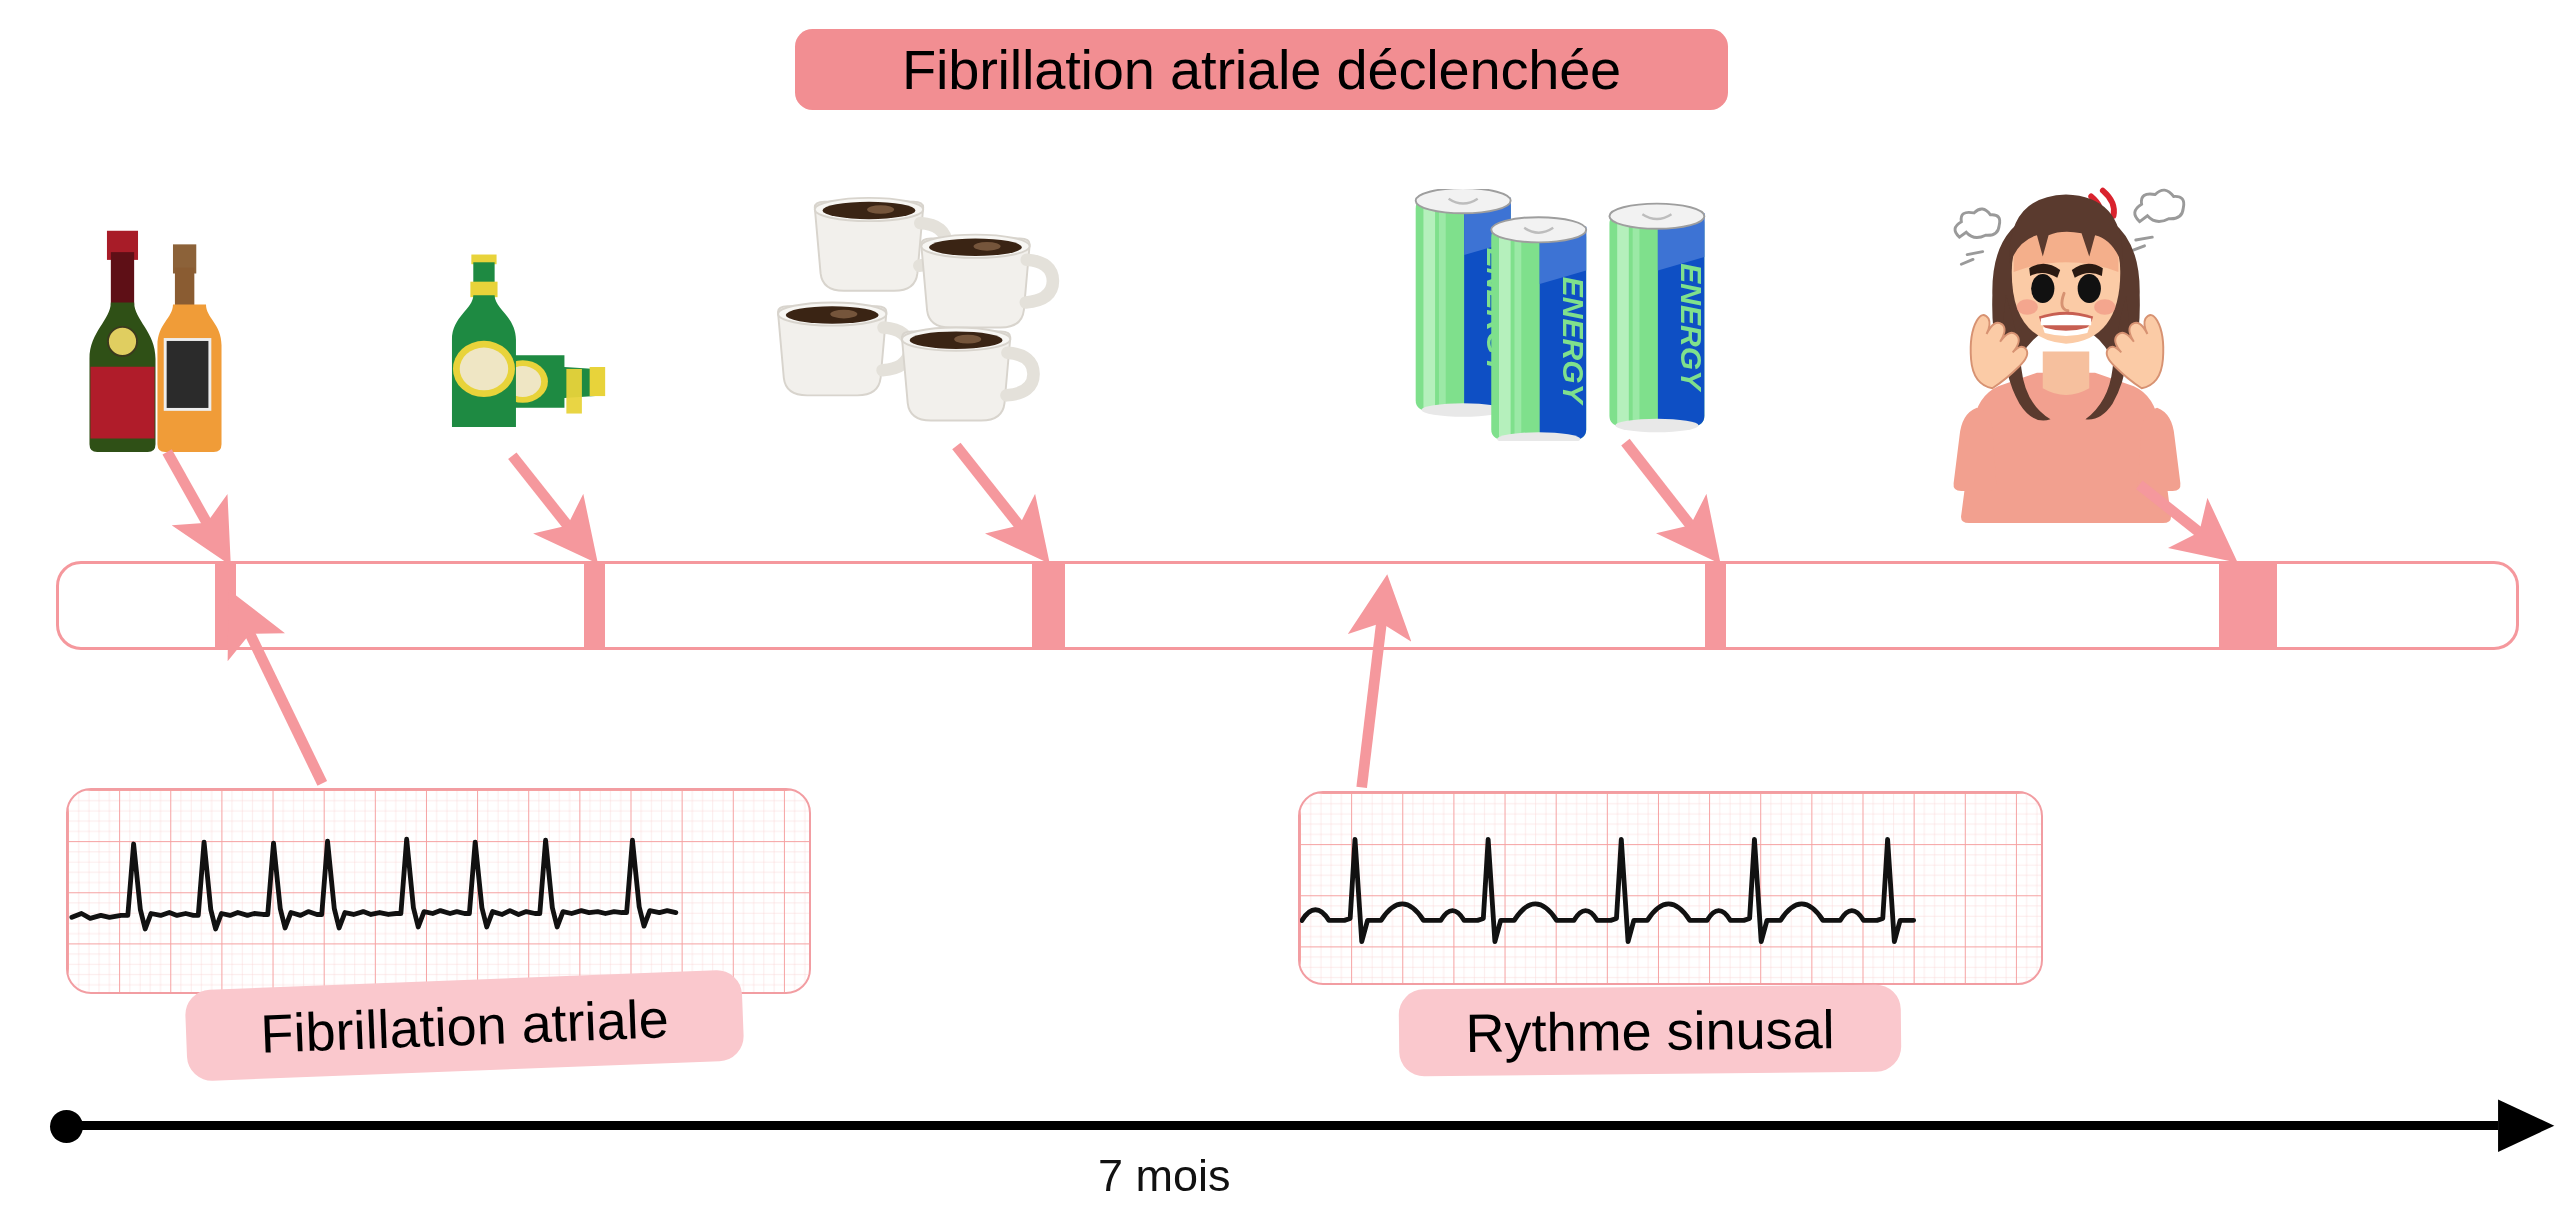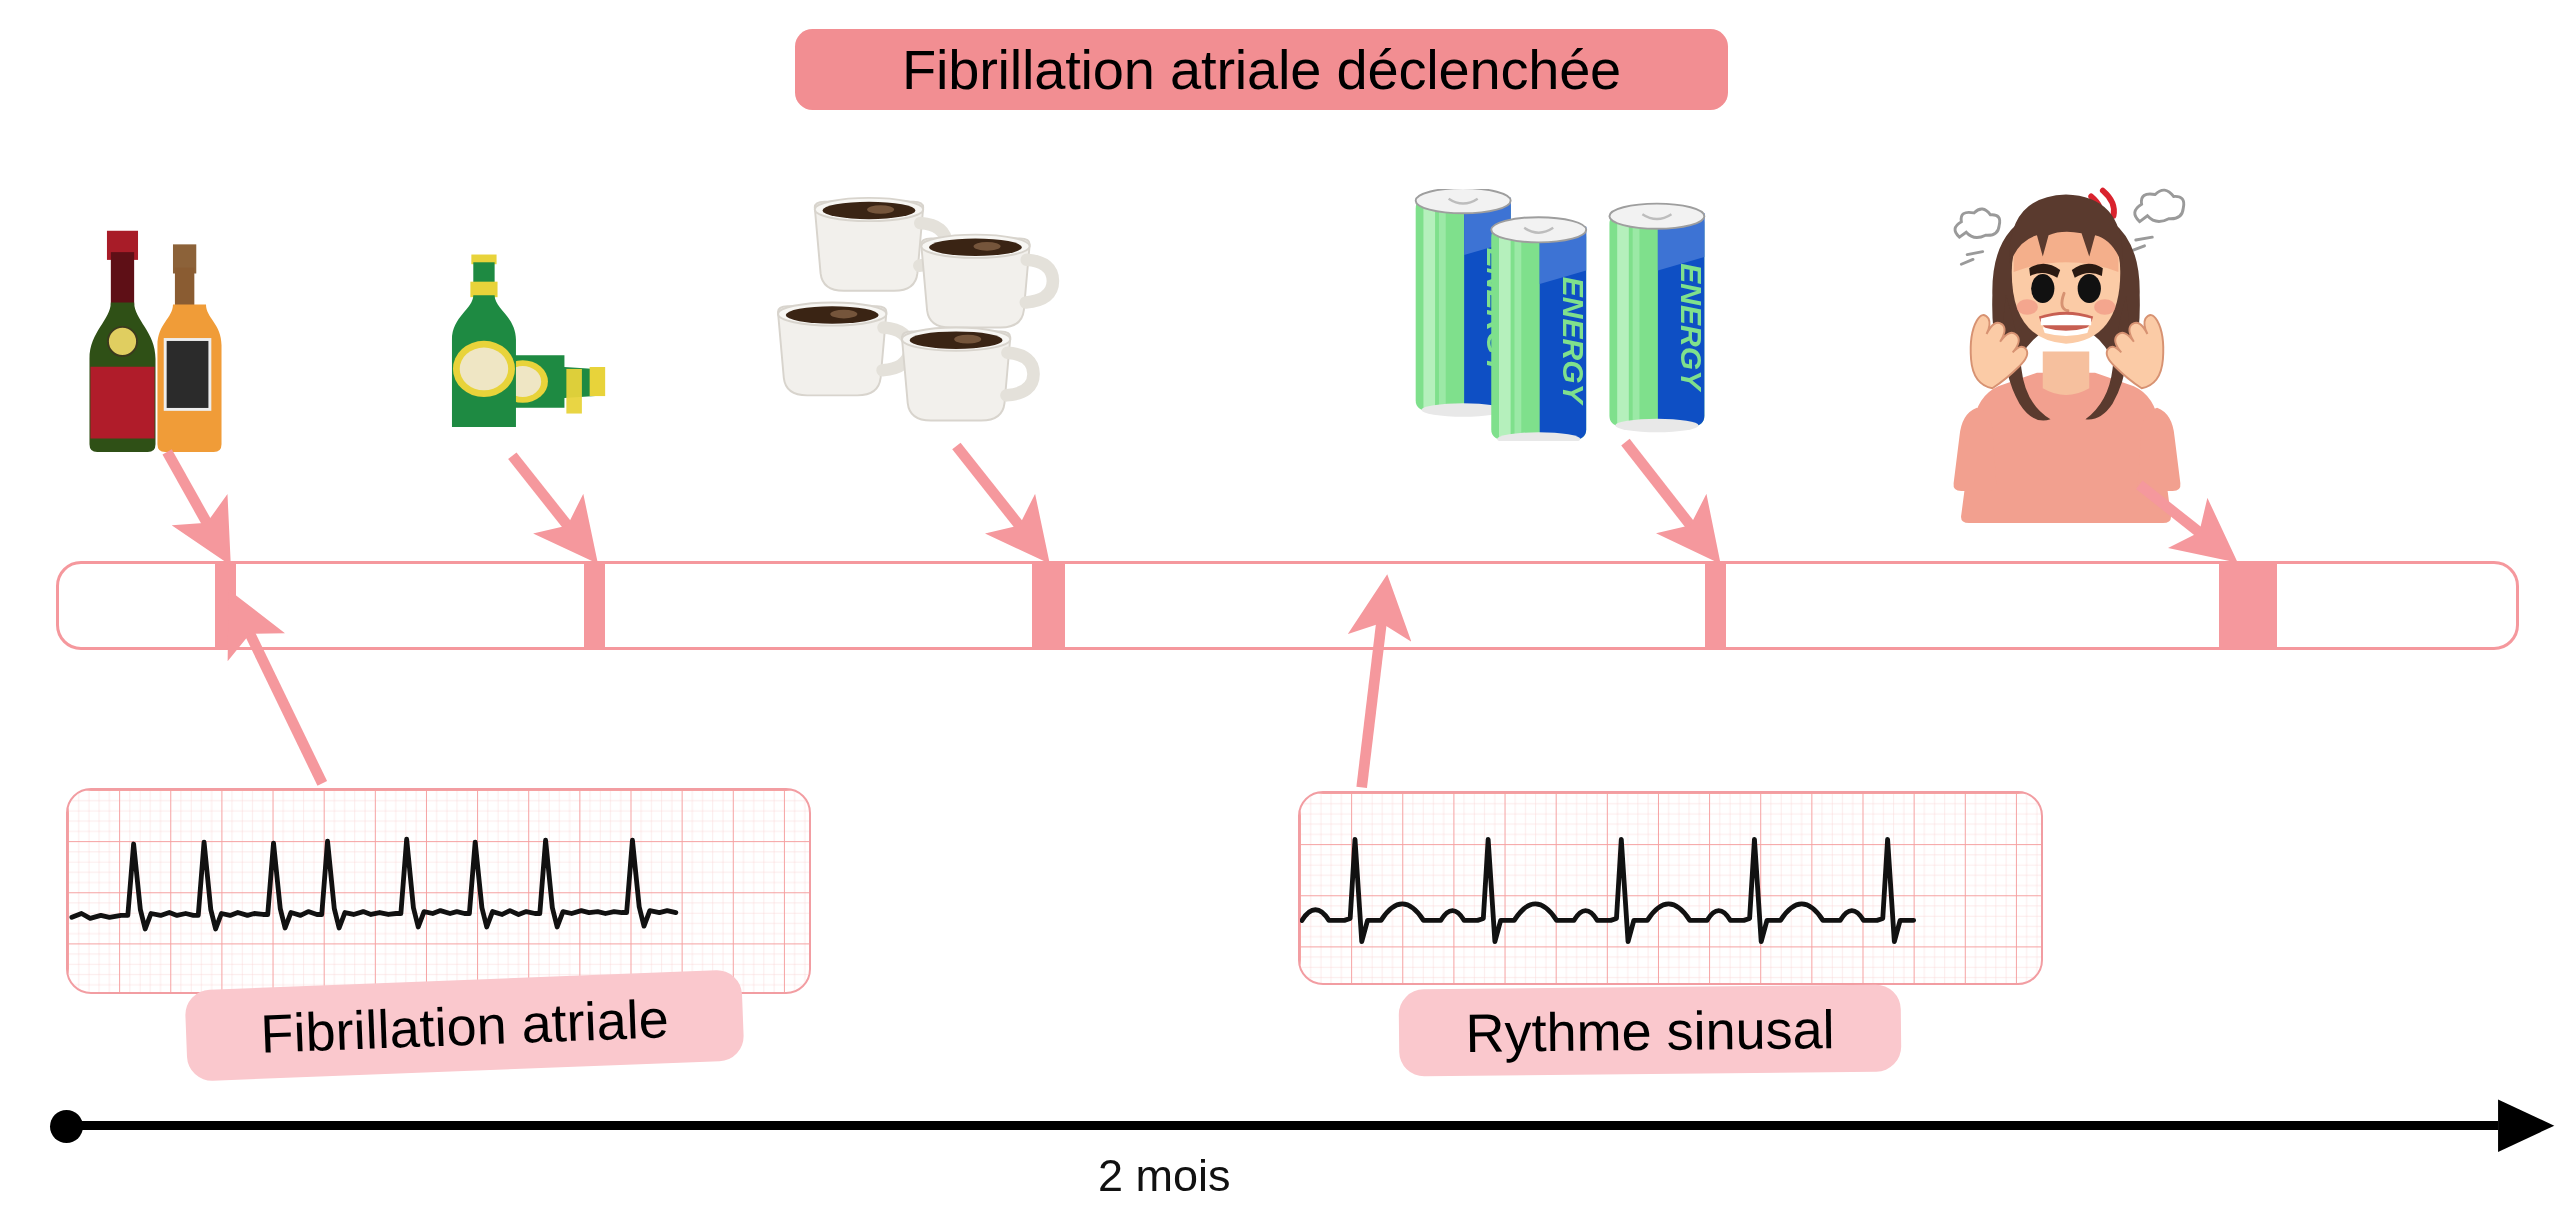--- a/index.html
+++ b/index.html
@@ -316,16 +316,16 @@
   </div>
   <div class="pill pill-bot" id="pill-sinus" style="left: 1399px; top: 987px; width: 502px; height: 87px; transform: rotate(-0.6deg);">
     <span>Rythme sinusal</span>
   </div>
 
   <div class="axis-dot" id="axis-dot" style="left: 50px; top: 1110px;"></div>
   <div class="axis-line" id="axis-line" style="left: 66px; top: 1121px; width: 2432px;"></div>
   <svg class="overlay" viewBox="0 0 2656 1250">
     <path id="axis-arrow" fill="#000000" d="M2576 1134 L2634 1161 L2576 1188 Z"></path>
   </svg>
-  <div class="axis-label" id="axis-label" style="left: 1098px; top: 1150px;">2 mois</div>
+  <div class="axis-label" id="axis-label" style="left: 1098px; top: 1150px;">7 mois</div>
 
 </div>
 
 
 </body></html>

